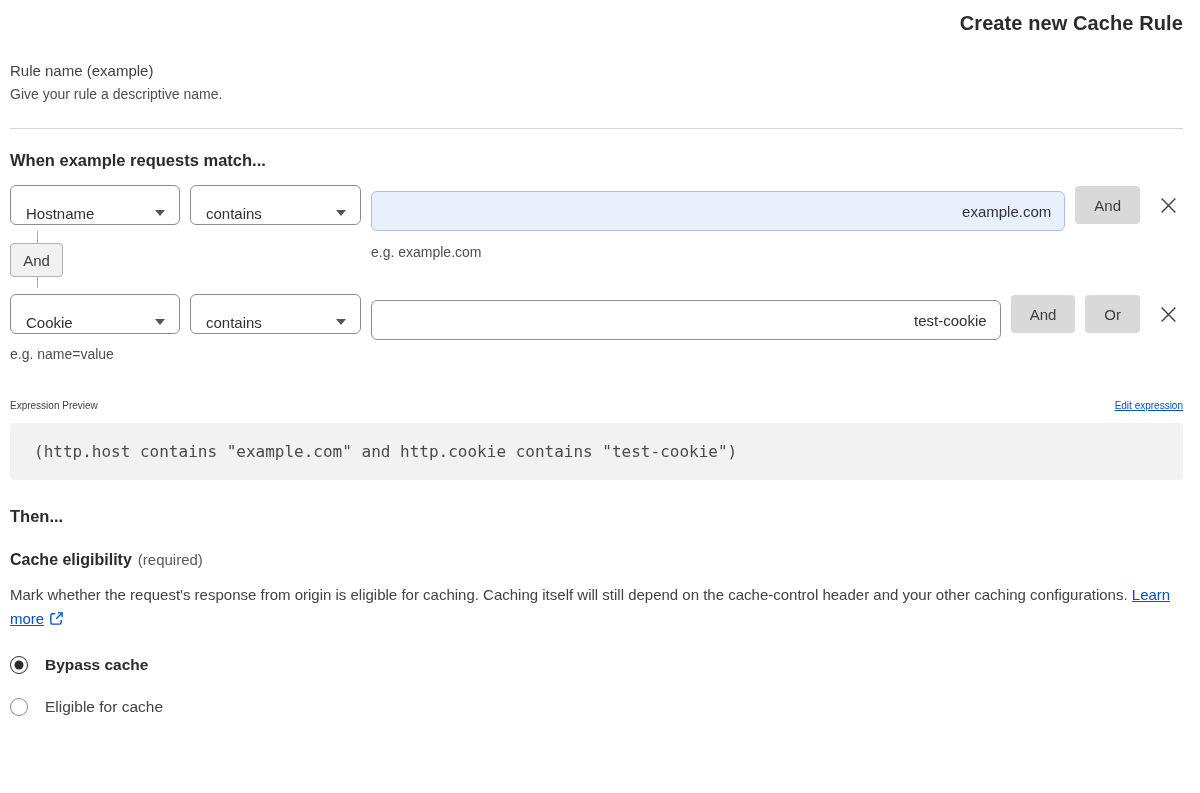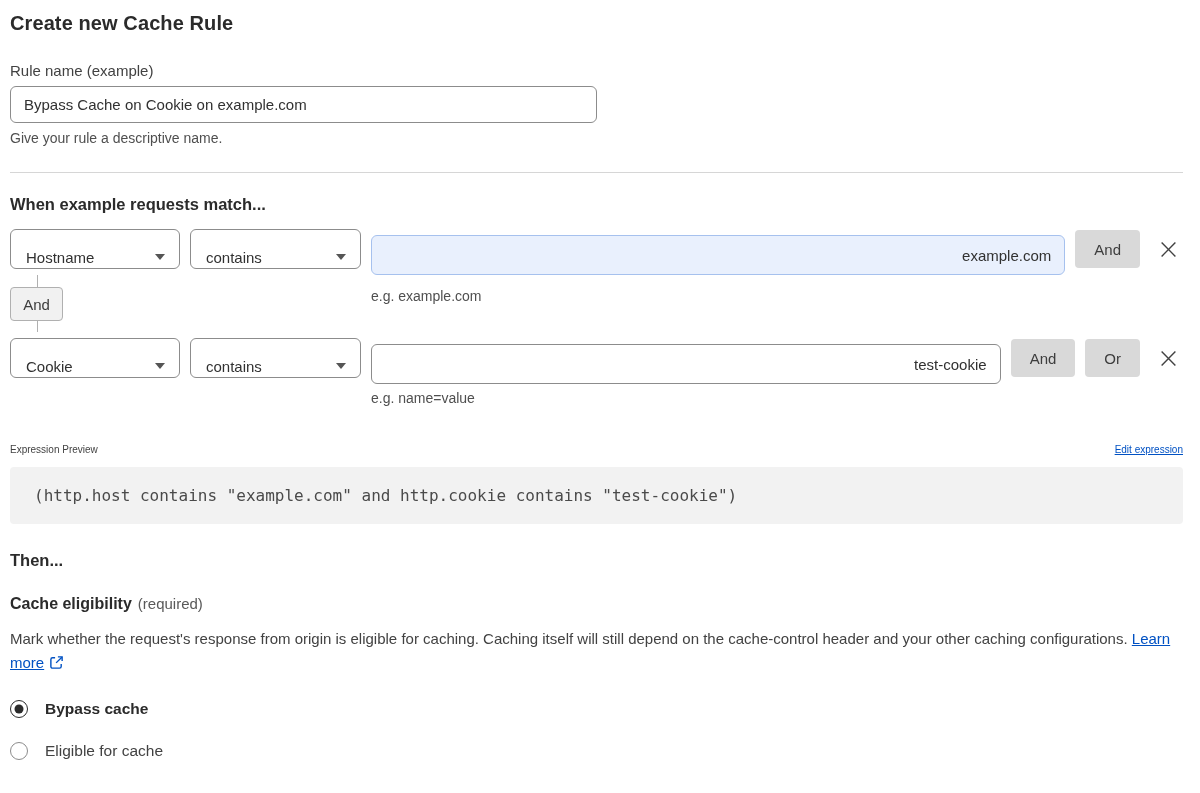--- a/index.html
+++ b/index.html
@@ -9,20 +9,21 @@
     font-family: "Liberation Sans", sans-serif;
     color: #424242;
     -webkit-font-smoothing: antialiased;
   }
   .page { padding: 10px 17px 0 10px; width: 1200px; }
 
   .page-title {
     margin: 2px 0 0 0;
     font-size: 20px; font-weight: 700; color: #2b2b2b;
     letter-spacing: 0.1px;
+    text-align: right;
   }
 
   .field-label { margin-top: 27px; font-size: 15px; color: #424242; }
 
   .text-input {
     display: block; margin-top: 7px;
     height: 37px; padding: 0 13px;
     border: 1px solid #8c8c8c; border-radius: 6px;
     font-family: "Liberation Sans", sans-serif;
     font-size: 15px; color: #313131; background: #ffffff;
@@ -86,21 +87,21 @@
     font-size: 15px; color: #3d3d3d; cursor: pointer;
   }
   .connector::before {
     content: ""; position: absolute; left: 26px; top: -13px;
     width: 1px; height: 13px; background: #b0b0b0;
   }
   .connector::after {
     content: ""; position: absolute; left: 26px; bottom: -12px;
     width: 1px; height: 12px; background: #b0b0b0;
   }
-  .row2-helper { margin-top: 6px; margin-left: 361px; }
+  .row2-helper { margin-top: 6px; }
 
   .expr-header {
     margin-top: 38px;
     display: flex; align-items: baseline; justify-content: space-between;
     font-size: 10px; color: #424242;
   }
   a.blue-link { color: #0051c3; text-decoration: underline; cursor: pointer; }
   .expr-code {
     margin-top: 12px; padding: 19px 24px;
     background: #f2f2f2; border-radius: 4px;
@@ -136,21 +137,20 @@
   .radio-label.bold { font-weight: 700; color: #2b2b2b; }
 </style>
 </head>
 <body>
 
 <div class="page">
 
   <h1 class="page-title">Create new Cache Rule</h1>
 
   <div class="field-label">Rule name (example)</div>
-  <input class="text-input rule-name-input" type="text" value="Bypass Cache on Cookie on example.com" style="">
   <div class="helper">Give your rule a descriptive name.</div>
 
   <hr class="divider">
 
   <h2 class="section-heading">When example requests match...</h2>
 
 
   <div class="cond-row row-1">
     <div class="select">
       <span>Hostname</span>

